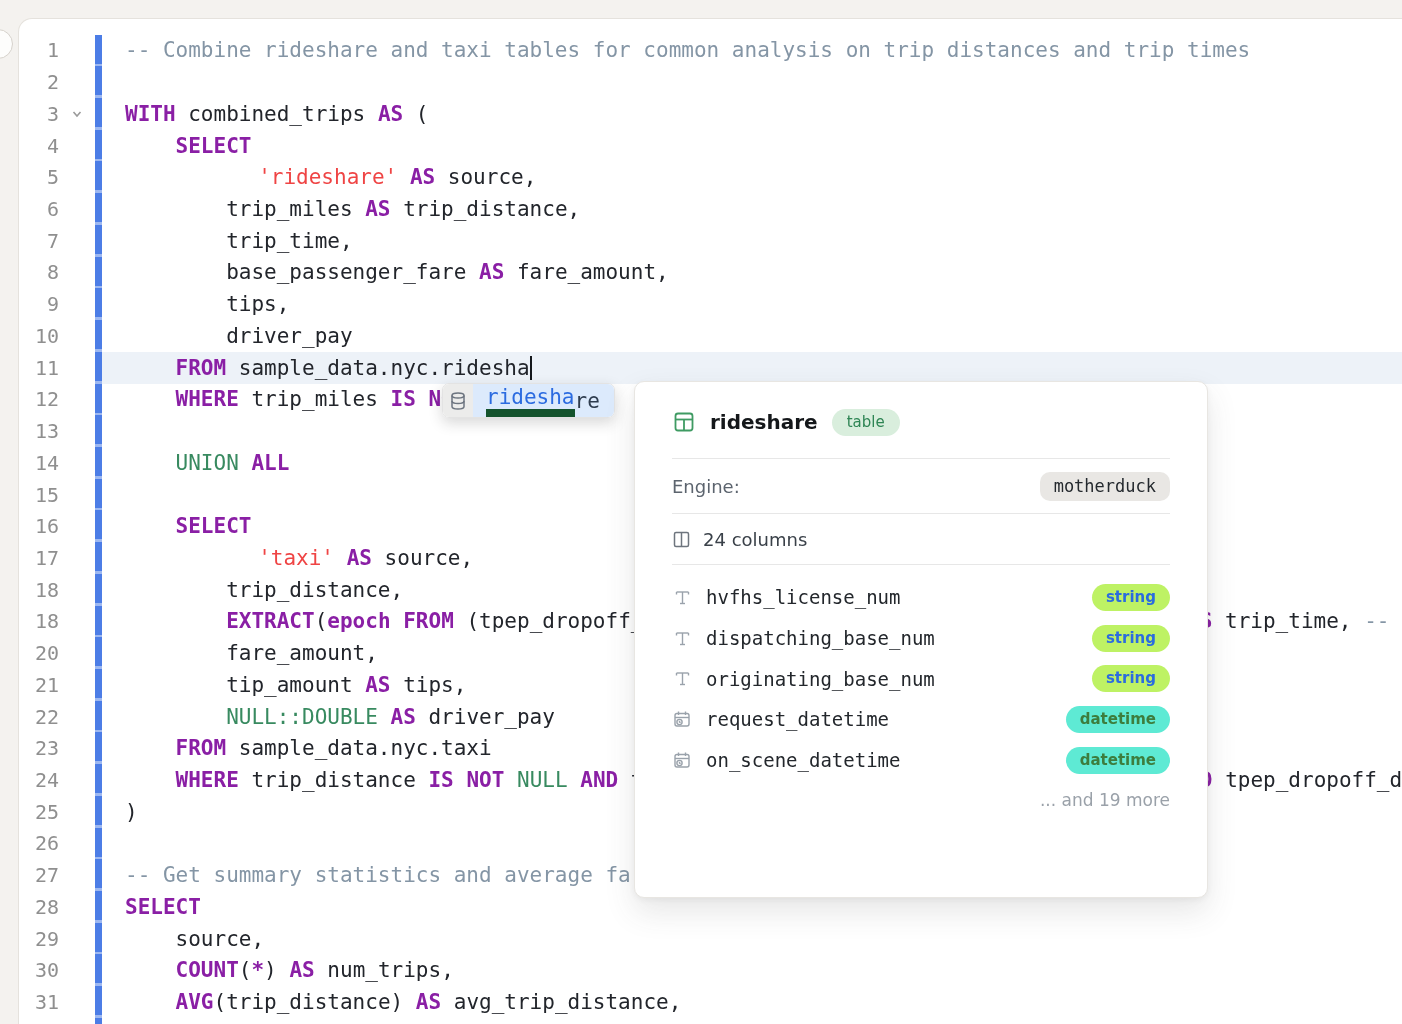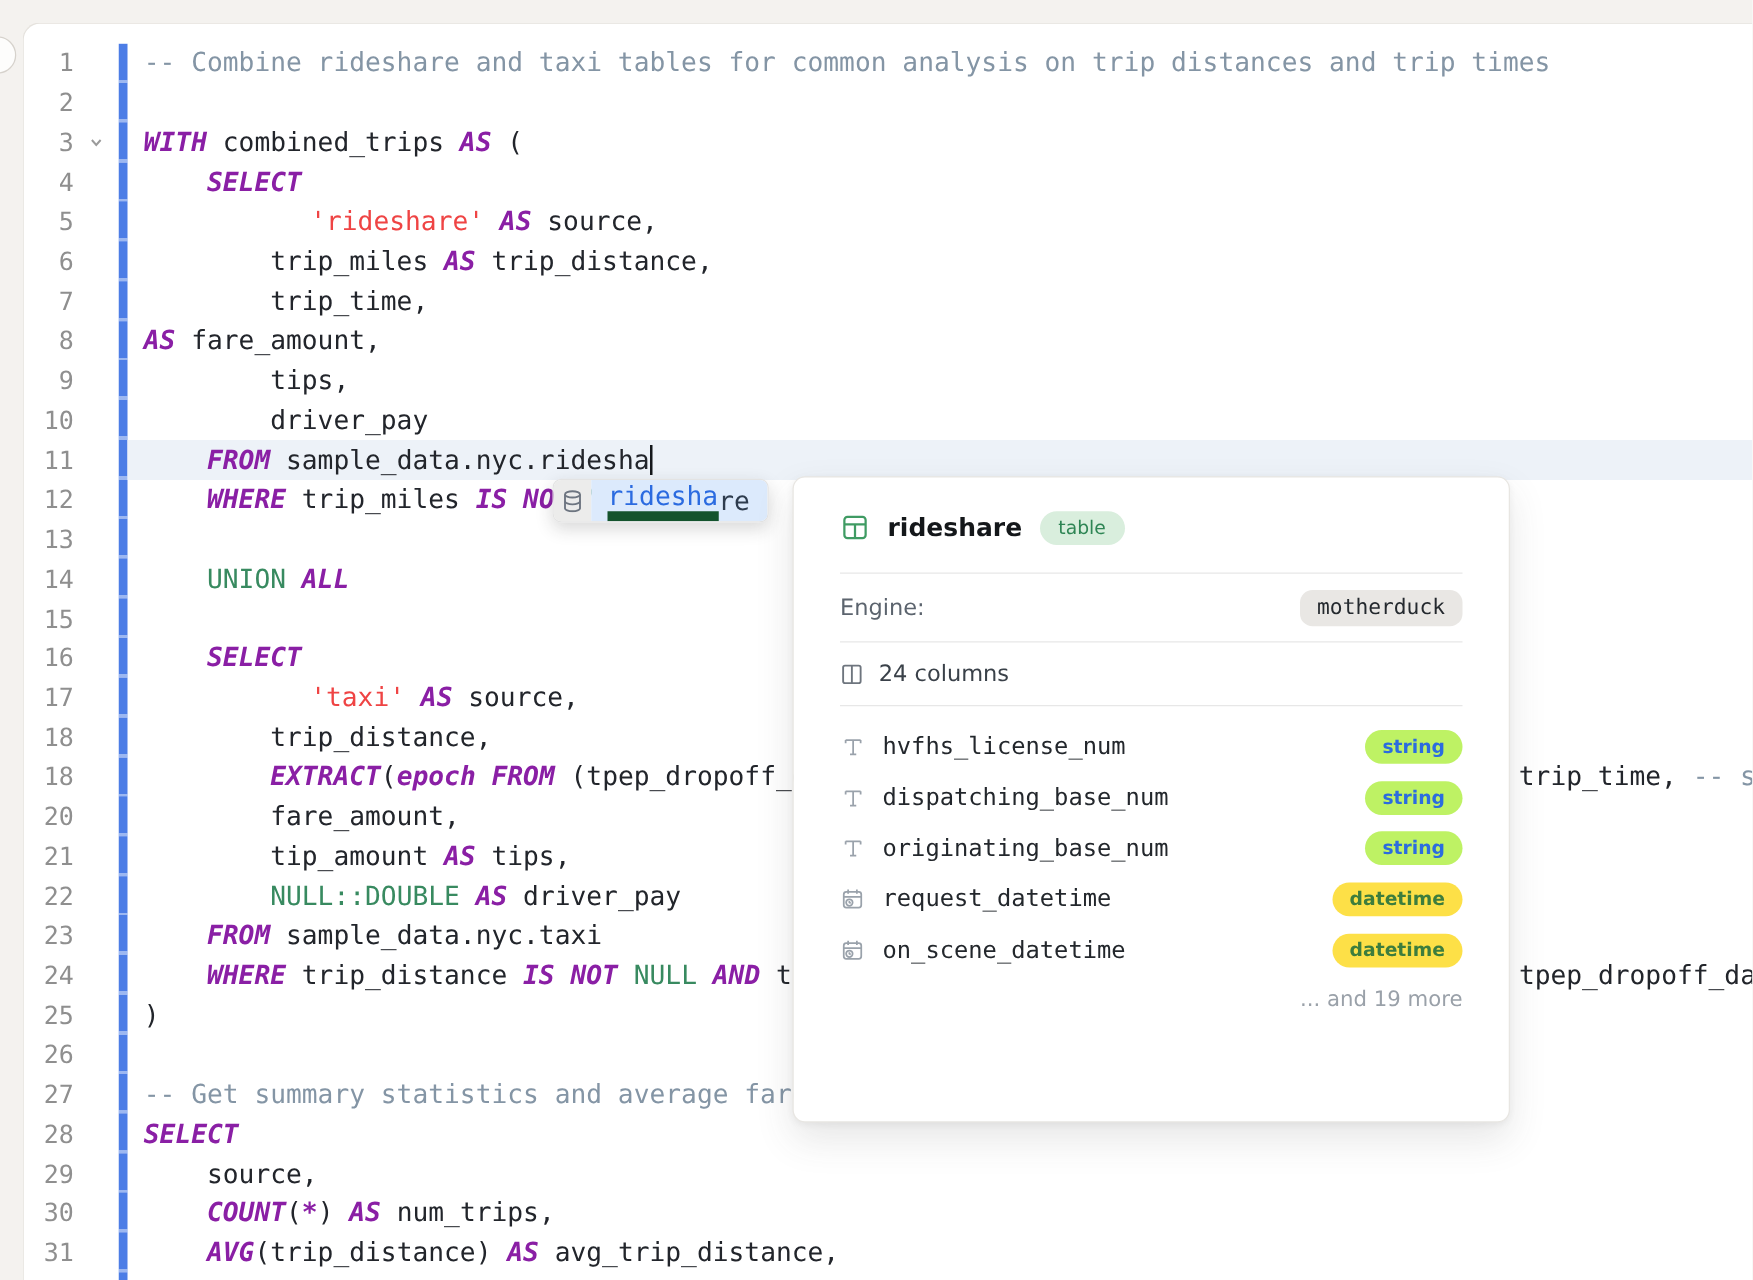--- a/index.html
+++ b/index.html
@@ -14,23 +14,23 @@
   
   .editor { position:absolute; left:18px; top:18px; width:1384px; height:1010px;
     background:#ffffff; border:1px solid #e5e2dd; border-right:none; border-bottom:none;
     border-radius:14px 0 0 0; overflow:hidden; }
   .code-area { padding-top:15.6px; font-family:"DejaVu Sans Mono","Liberation Mono",monospace; font-size:21px; }
   .codeline { display:flex; height:31.72px; align-items:center; }
   .ln { width:40px; flex:none; text-align:right; color:#8f8f8f; font-size:20px; padding-right:0; }
   .fold { width:36px; flex:none; height:100%; display:flex; align-items:center; justify-content:center; color:#9b9b9b; }
   .bar { width:7px; flex:none; align-self:stretch; background:#4c7de6;
     background-image:repeating-linear-gradient(to bottom, rgba(255,255,255,0) 0 29px, rgba(255,255,255,0.45) 29px 31.72px); }
-  .codetext { flex:1; padding-left:13px; white-space:pre; color:#22252b; align-self:stretch; display:flex; align-items:center; }
+  .codetext { flex:1; padding-left:23px; white-space:pre; color:#22252b; align-self:stretch; display:flex; align-items:center; }
   .codeline.active .codetext { background:#edf2f8; }
-  .tok-k { color:#8a1fa5; font-weight:bold;font-style:italic; }
+  .tok-k { color:#8a1fa5; font-weight:bold; }
   .tok-g { color:#388a60; }
   .tok-s { color:#ef4444;margin-left:32px; }
   .tok-c { color:#8495a5; }
   .tok-p { color:#22252b; }
   .cursor { display:inline-block; width:0; border-left:2px solid #15181c; height:24px; vertical-align:middle; }
 
   
   .autocomplete { position:absolute; left:442px; top:383px; height:35px; display:flex; z-index:20;
     border-radius:7px; overflow:hidden; box-shadow:0 5px 14px rgba(40,40,40,.18); border:1px solid #e3e3e3; }
   .ac-icon { width:30px; background:#ececeb; display:flex; align-items:center; justify-content:center; color:#6d7580; }
@@ -57,21 +57,21 @@
   .info-value { margin-left:auto; font-size:17px; padding:6px 14px; }
   .hr2 { margin-top:6px; }
   .cols-row { height:50px; display:flex; align-items:center; gap:12px; color:#6e757e; }
   .cols-count { font-size:18px; color:#3a4149; }
   .col-list { margin-top:12px; }
   .col-row { height:40.7px; display:flex; align-items:center; }
   .col-icon { width:20px; display:flex; align-items:center; justify-content:center; color:#9aa2ab; }
   .col-name { margin-left:14px; font-family:"DejaVu Sans Mono","Liberation Mono",monospace; font-size:19px; color:#23272c; }
   .badge { margin-left:auto; font-size:15px; font-weight:bold; padding:6px 14px; border-radius:14px; line-height:1; }
   .b-string { background:#bef264; color:#2b6cdf; }
-  .b-datetime { background:#fde047; color:#3d7d3d; }
+  .b-datetime { background:#5eead4; color:#3d7d3d; }
   .p-more { margin-top:10px; text-align:right; font-size:17px; color:#9aa1a9; }
   svg { display:block; }
 </style>
 </head>
 <body>
 
 <div class="page">
   <div class="edge-handle"></div>
 
   <div class="editor">
@@ -119,21 +119,21 @@
         <div class="codeline">
           <span class="ln">7</span>
           <span class="fold"></span>
           <span class="bar"></span>
           <span class="codetext"><span class="tok-p">        trip_time,</span></span>
         </div>
         <div class="codeline">
           <span class="ln">8</span>
           <span class="fold"></span>
           <span class="bar"></span>
-          <span class="codetext"><span class="tok-k">AS</span><span class="tok-p"> fare_amount,</span></span>
+          <span class="codetext"><span class="tok-p">        base_passenger_fare </span><span class="tok-k">AS</span><span class="tok-p"> fare_amount,</span></span>
         </div>
         <div class="codeline">
           <span class="ln">9</span>
           <span class="fold"></span>
           <span class="bar"></span>
           <span class="codetext"><span class="tok-p">        tips,</span></span>
         </div>
         <div class="codeline">
           <span class="ln">10</span>
           <span class="fold"></span>

